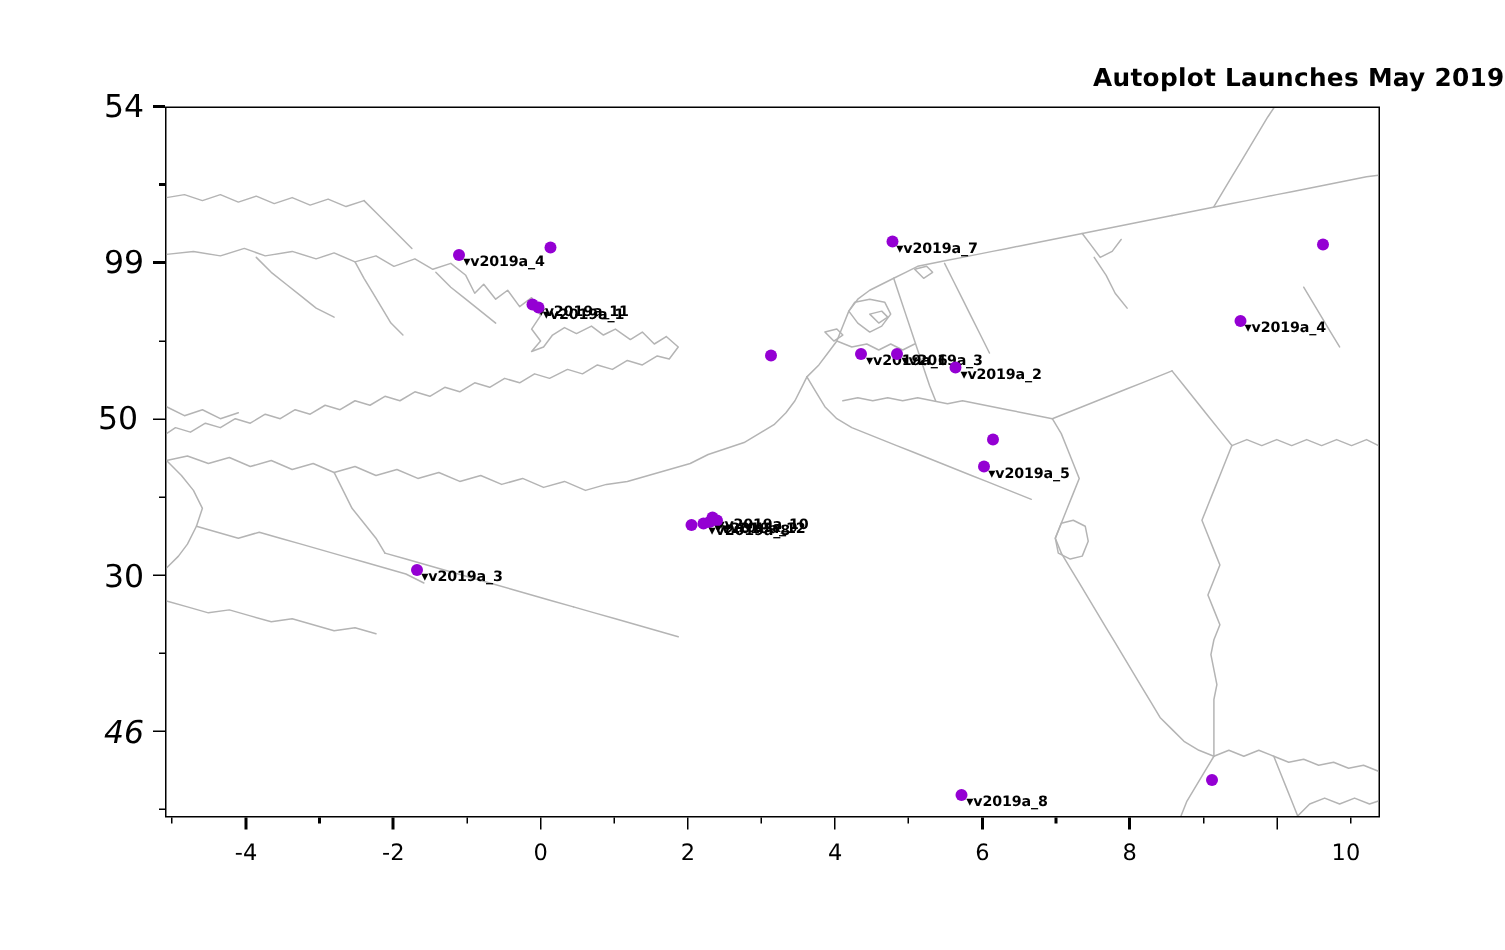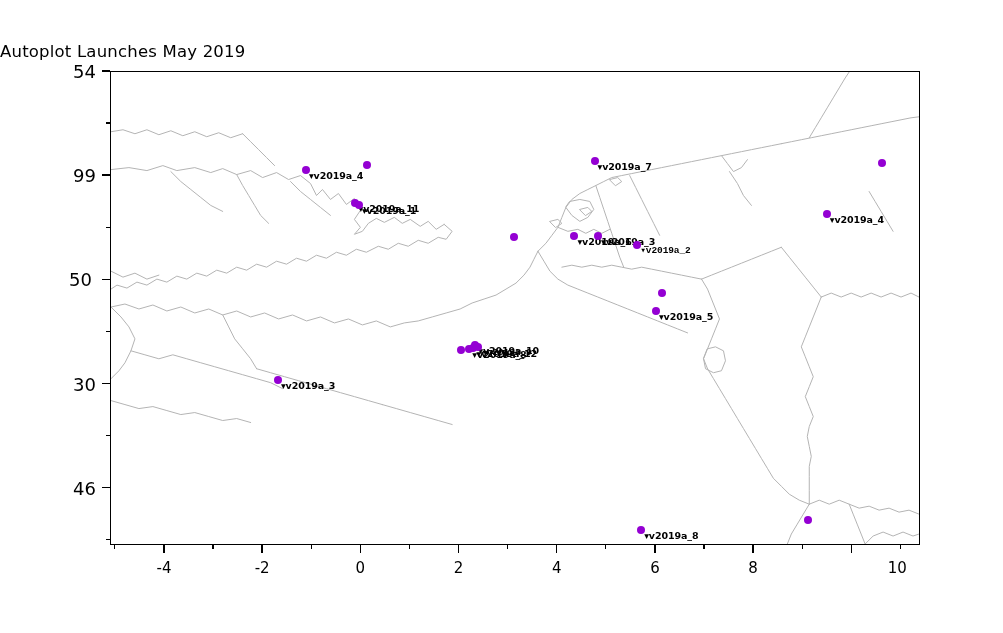--- a/index.html
+++ b/index.html
@@ -19,25 +19,26 @@
     left: 0; top: 0;
     width: 1003px;
     height: 633px;
     background: #ffffff;
   }
   #chart-title {
     position: absolute;
     left: 0;
     top: 42px;
     width: 1003px;
-    text-align: left;
+    text-align: right;
     font-size: 16.5px;
     color: #000000;
     letter-spacing: 0.2px;
     white-space: nowrap;
+    font-weight: bold;
   }
   
   #plot-area {
     position: absolute;
     left: 110px;
     top: 71px;
     width: 810px;
     height: 474px;
     border: 1.4px solid #000000;
     box-sizing: border-box;
@@ -79,21 +80,21 @@
   .xtick-label {
     position: absolute;
     font-size: 15px;
     color: #000000;
     text-align: center;
     transform: translateX(-50%);
     white-space: nowrap;
   }
   .ytick-label {
     position: absolute;
-    font-size: 18px;
+    font-size: 21px;
     color: #000000;
     text-align: right;
     transform: translateY(-50%);
     white-space: nowrap;
   }
 </style>
 </head>
 <body>
 
 <div id="figure">
@@ -223,21 +224,21 @@
         <div class="pt-label" style="left: 486.545px; top: 93.5495px;">▾v2019a_7</div>
         <div class="pt" style="left: 770.727px; top: 90.633px; background: rgb(148, 0, 211);"></div>
         <div class="pt" style="left: 715.745px; top: 141.679px; background: rgb(148, 0, 211);"></div>
         <div class="pt-label" style="left: 718.745px; top: 146.679px;">▾v2019a_4</div>
         <div class="pt" style="left: 402.545px; top: 164.598px; background: rgb(148, 0, 211);"></div>
         <div class="pt" style="left: 463.418px; top: 164.077px; background: rgb(148, 0, 211);"></div>
         <div class="pt-label" style="left: 466.418px; top: 169.077px;">▾v2019a_6</div>
         <div class="pt" style="left: 486.982px; top: 163.556px; background: rgb(148, 0, 211);"></div>
         <div class="pt-label" style="left: 489.982px; top: 168.556px;">▾v2019a_3</div>
         <div class="pt" style="left: 526.255px; top: 173.453px; background: rgb(148, 0, 211);"></div>
-        <div class="pt-label" style="left: 529.255px; top: 178.453px; font-family: Liberation Mono, monospace;">▾v2019a_2</div>
+        <div class="pt-label" style="left: 529.255px; top: 178.453px;">▾v2019a_2</div>
         <div class="pt" style="left: 551.291px; top: 220.853px; background: rgb(148, 0, 211);"></div>
         <div class="pt" style="left: 544.909px; top: 238.563px; background: rgb(148, 0, 211);"></div>
         <div class="pt-label" style="left: 547.909px; top: 243.563px;">▾v2019a_5</div>
         <div class="pt" style="left: 364.255px; top: 272.941px; background: rgb(148, 0, 211);"></div>
         <div class="pt-label" style="left: 367.255px; top: 277.941px;">▾v2019a_10</div>
         <div class="pt" style="left: 367.2px; top: 275.024px; background: rgb(148, 0, 211);"></div>
         <div class="pt-label" style="left: 370.2px; top: 280.024px; font-family: Liberation Mono, monospace;">▾v2019a_9</div>
         <div class="pt" style="left: 362.291px; top: 276.066px; background: rgb(148, 0, 211);"></div>
         <div class="pt-label" style="left: 365.291px; top: 281.066px;">▾v2019a_12</div>
         <div class="pt" style="left: 358.364px; top: 277.108px; background: rgb(148, 0, 211);"></div>
@@ -272,21 +273,21 @@
       <div class="tick-major" style="left: 114.309px; top: 545px; width: 1.2px; height: 4px;"></div>
       <div class="tick-major" style="left: 212.491px; top: 545px; width: 1.2px; height: 4px;"></div>
       <div class="tick-major" style="left: 310.673px; top: 545px; width: 1.2px; height: 4px;"></div>
       <div class="tick-major" style="left: 408.855px; top: 545px; width: 1.2px; height: 4px;"></div>
       <div class="tick-major" style="left: 507.036px; top: 545px; width: 1.2px; height: 4px;"></div>
       <div class="tick-major" style="left: 605.218px; top: 545px; width: 1.2px; height: 4px;"></div>
       <div class="tick-major" style="left: 703.4px; top: 545px; width: 1.2px; height: 4px;"></div>
       <div class="tick-major" style="left: 801.582px; top: 545px; width: 1.2px; height: 4px;"></div>
       <div class="tick-major" style="left: 899.764px; top: 545px; width: 1.2px; height: 4px;"></div>
       <div class="tick-major" style="left: 102px; top: 487.003px; width: 8px; height: 1.4px;"></div>
-      <div class="ytick-label" style="left: 62px; top: 487.703px; width: 34px;">46</div>
+      <div class="ytick-label" style="left: 62px; top: 487.703px; width: 34px; font-style: italic;">46</div>
       <div class="tick-major" style="left: 102px; top: 382.827px; width: 8px; height: 1.4px;"></div>
       <div class="ytick-label" style="left: 62px; top: 383.527px; width: 34px;">30</div>
       <div class="tick-major" style="left: 102px; top: 278.652px; width: 8px; height: 1.4px;"></div>
       <div class="ytick-label" style="left: 58px; top: 279.352px; width: 34px;">50</div>
       <div class="tick-major" style="left: 102px; top: 174.476px; width: 8px; height: 1.4px;"></div>
       <div class="ytick-label" style="left: 62px; top: 175.176px; width: 34px;">99</div>
       <div class="tick-major" style="left: 102px; top: 70.3px; width: 8px; height: 1.4px;"></div>
       <div class="ytick-label" style="left: 62px; top: 71px; width: 34px;">54</div>
       <div class="tick-major" style="left: 106px; top: 539.191px; width: 4px; height: 1.2px;"></div>
       <div class="tick-major" style="left: 106px; top: 435.015px; width: 4px; height: 1.2px;"></div>

